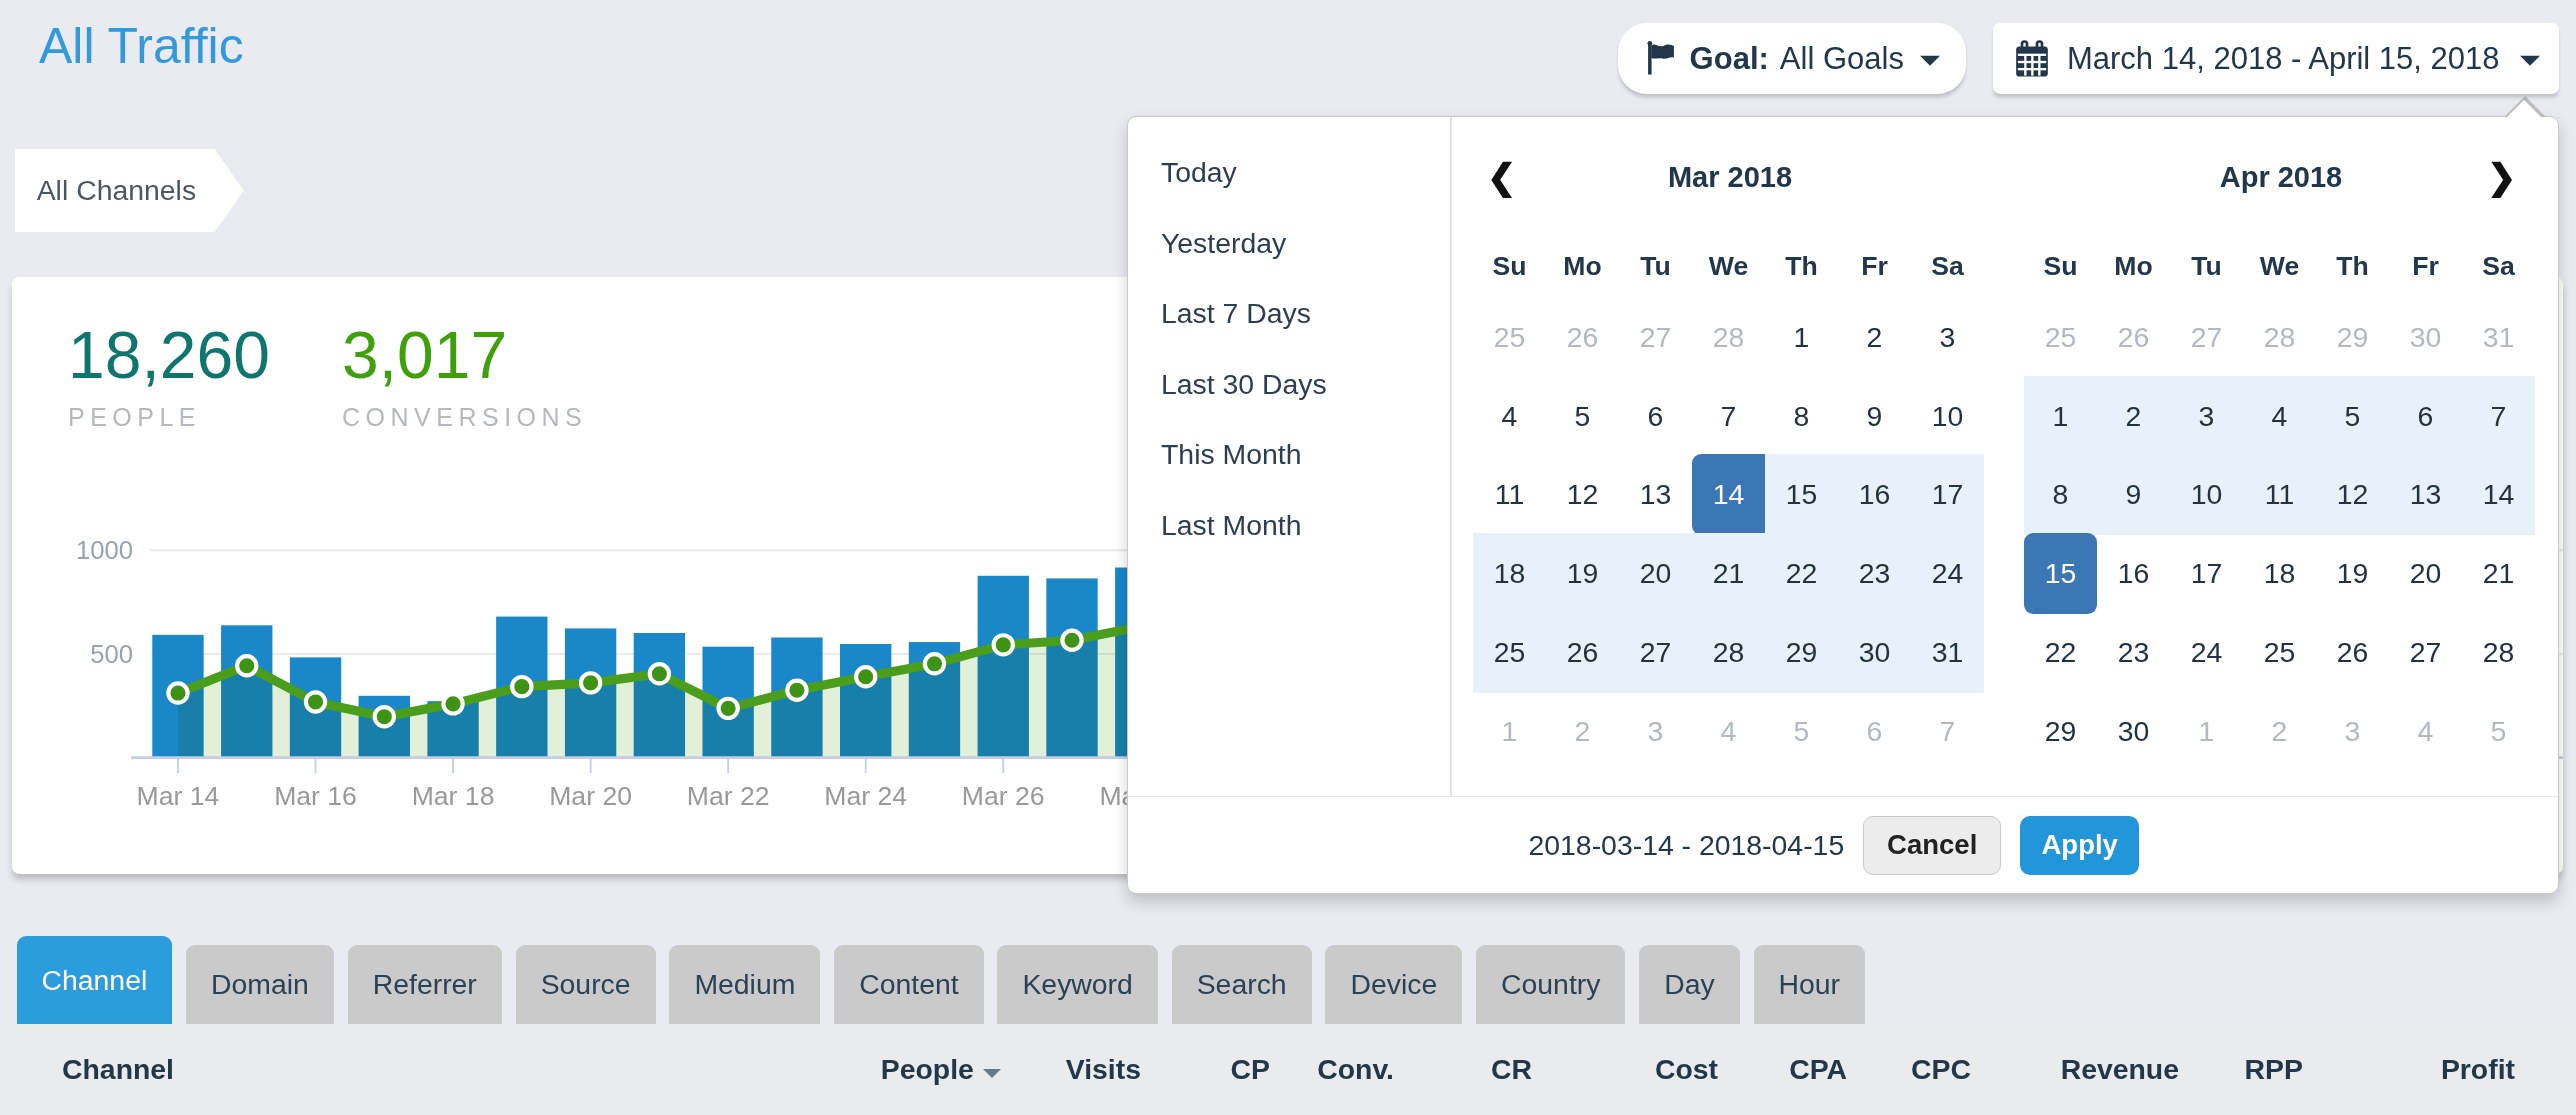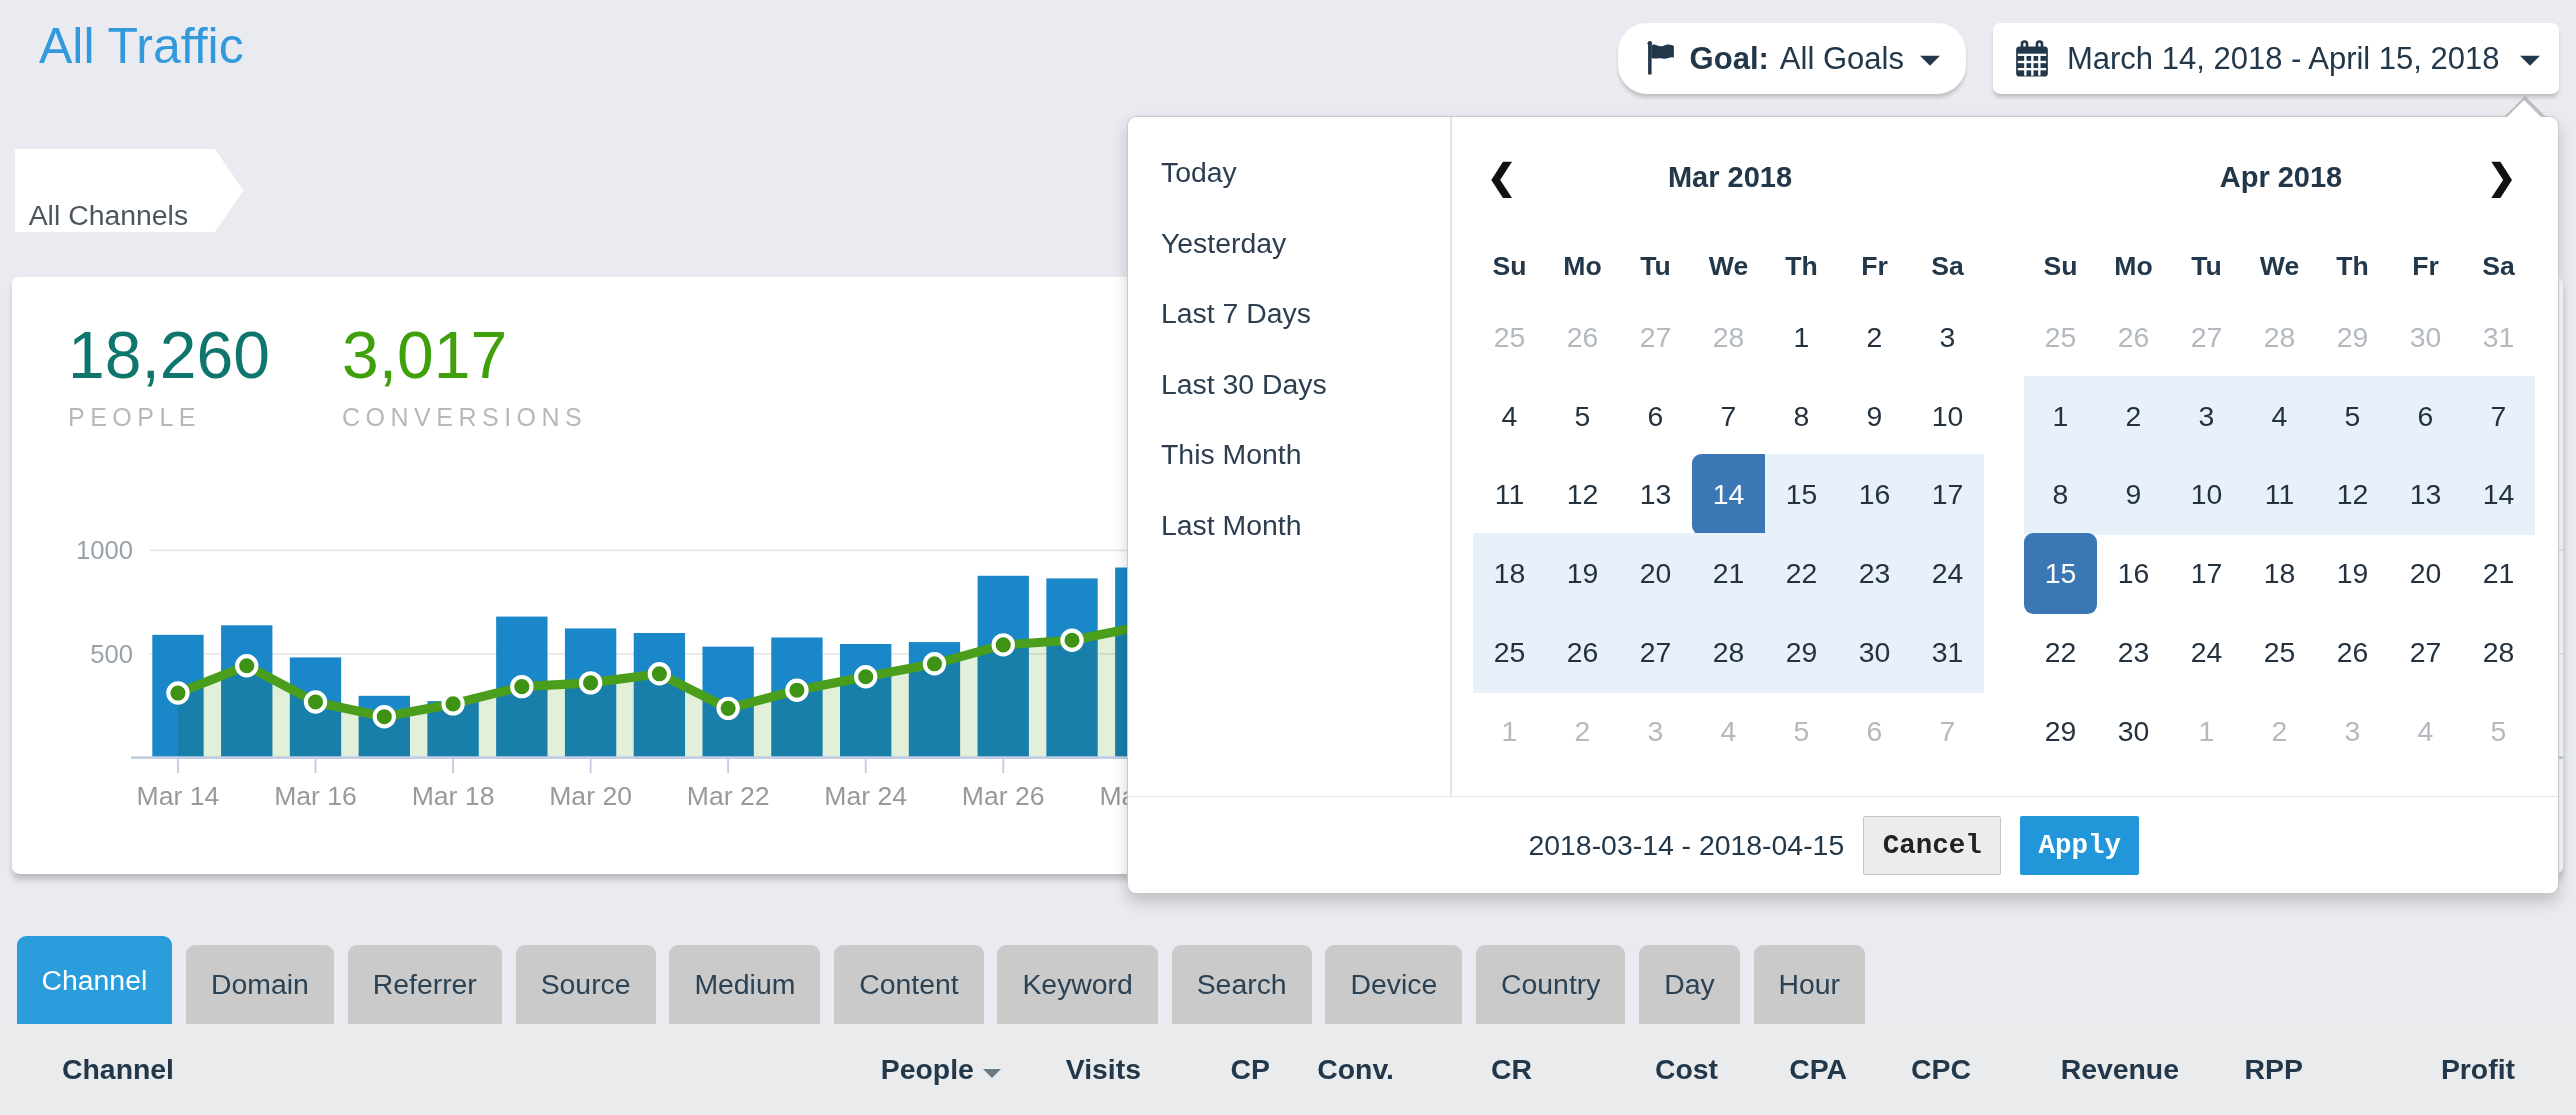--- a/index.html
+++ b/index.html
@@ -10,21 +10,21 @@
   .top-btn{position:absolute;top:23px;height:71px;background:#fff;border-radius:7.3px;
            box-shadow:0 4.6px 4.6px -1.8px rgba(0,0,0,.20);display:flex;align-items:center;
            font-size:31px;color:#22384a;cursor:pointer;z-index:11;}
   .goal-btn{left:1618px;width:348px;justify-content:center;gap:11px;border-radius:29px;}
   .date-btn{left:1993px;width:566px;justify-content:center;gap:14.7px;}
   .bold{font-weight:bold;}
   .caret-down{width:0;height:0;border:10px solid transparent;border-top-color:#22384a;
               border-bottom:none;display:inline-block;margin-left:5.5px;transform:translateY(1.8px);}
   .crumb{position:absolute;left:14.7px;top:149px;width:229px;height:83px;background:#fff;
          clip-path:polygon(0 0,calc(100% - 29px) 0,100% 50%,calc(100% - 29px) 100%,0 100%);
-         display:flex;align-items:flex-end;padding-left:14px;box-sizing:border-box;
+         display:flex;align-items:center;padding-left:22px;box-sizing:border-box;
          font-size:28.4px;color:#4d565e;filter:drop-shadow(0 2.8px 1.8px rgba(0,0,0,.12));}
   
   .chart-panel{position:absolute;left:12px;top:277px;width:2551px;height:597px;background:#fff;
                border-radius:7.3px;box-shadow:0 6.4px 7.3px -1.8px rgba(0,0,0,.22);z-index:1;}
   .stat{position:absolute;top:42px;}
   .stat-people{left:56px;}
   .stat-conv{left:330px;}
   .stat .num{font-size:66px;font-weight:400;line-height:73px;}
   .stat-people .num{color:#0f766e;}
   .stat-conv .num{color:#3fa00c;}
@@ -54,22 +54,22 @@
   .day.muted{color:#b3b9bf;}
   .day.range{background:#e8f1f9;}
   .day.start{background:#3a77b4;color:#fff;border-radius:9.2px 0 0 9.2px;}
   .day.end{background:#3a77b4;color:#fff;border-radius:9.2px;}
   .cal-nav{position:absolute;top:40px;font-size:35px;font-weight:900;color:#111;cursor:pointer;}
   .nav-prev{left:359px;}
   .nav-next{left:1359px;}
   .dp-footer{position:absolute;left:0;right:0;top:679px;bottom:0;border-top:1.8px solid #e6e6e6;
              display:flex;align-items:center;justify-content:center;gap:19px;padding-right:18.3px;}
   .dp-range-text{font-size:28.4px;color:#22384a;}
-  .btn{height:59px;border-radius:2px;font-size:27.5px;font-weight:bold;display:flex;
-       align-items:center;justify-content:center;cursor:pointer;box-sizing:border-box;font-family:Liberation Mono, monospace;}
+  .btn{height:59px;border-radius:10px;font-size:27.5px;font-weight:bold;display:flex;
+       align-items:center;justify-content:center;cursor:pointer;box-sizing:border-box;}
   .btn-cancel{width:138px;background:#ececec;border:1.8px solid #c8c8c8;color:#222;}
   .btn-apply{width:119px;background:#2196d9;color:#fff;}
   
   .tabs{position:absolute;left:16.5px;top:936px;height:88px;display:flex;gap:13.8px;
         align-items:flex-end;z-index:2;}
   .tab{height:79px;line-height:79px;padding:0 25px;background:#cacaca;color:#2b4254;
        font-size:28.4px;border-radius:9.2px 9.2px 0 0;cursor:pointer;white-space:nowrap;}
   .tab.active{height:88px;line-height:88px;background:#2b9ddd;color:#fff;}
   .thead{position:absolute;left:0;right:0;top:1024px;height:91px;background:#eaebed;
          display:flex;align-items:center;padding:0 61px 0 62px;box-sizing:border-box;z-index:1;}

